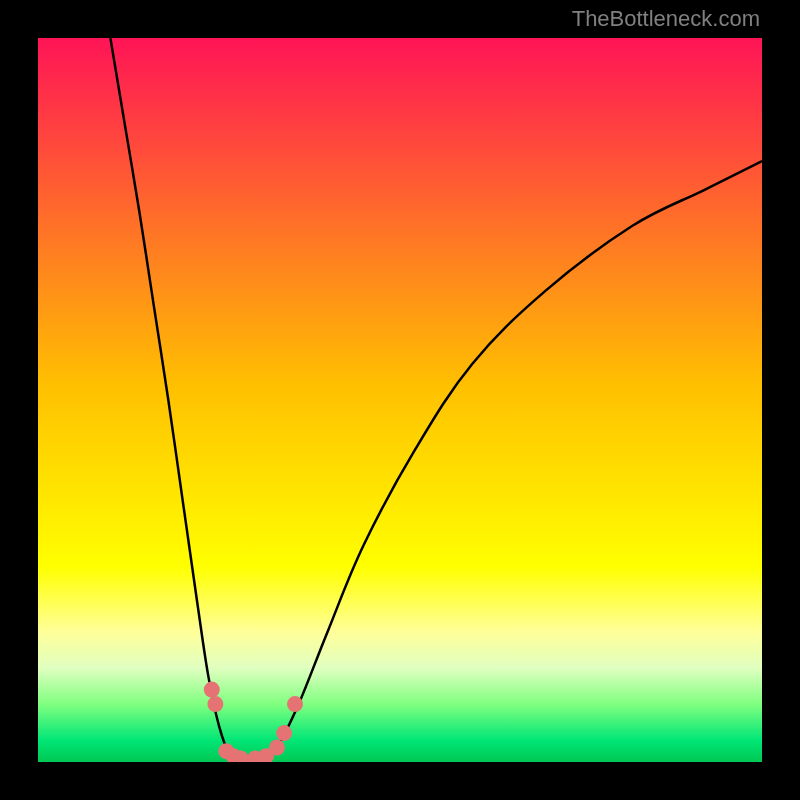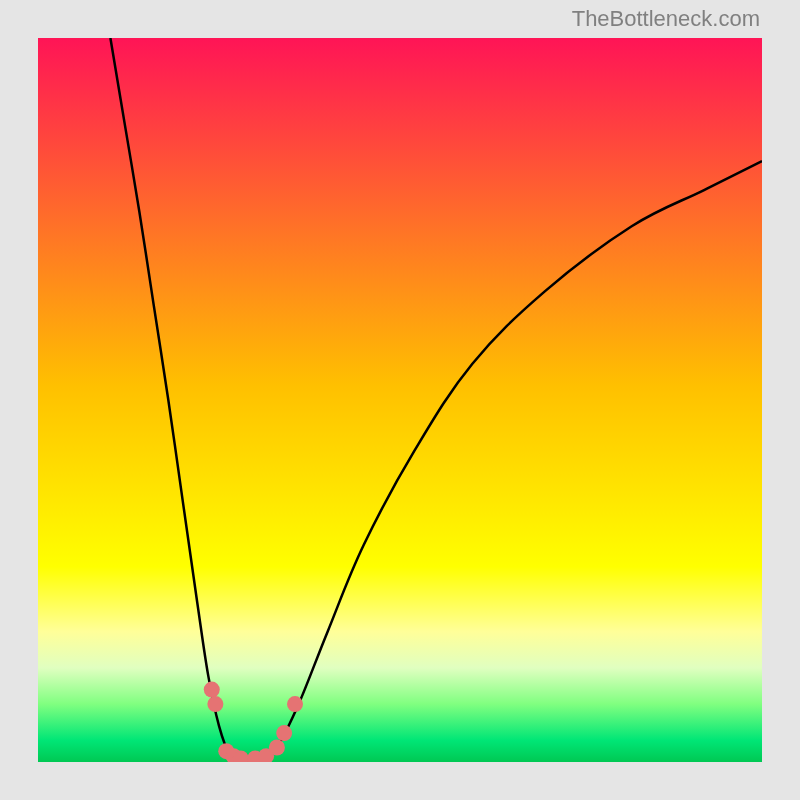--- a/index.html
+++ b/index.html
@@ -7,21 +7,21 @@
     padding: 0;
     width: 800px;
     height: 800px;
     overflow: hidden;
     font-family: Arial, sans-serif;
   }
   .chart-container {
     position: relative;
     width: 800px;
     height: 800px;
-    background: #e5e5e5;
+    background: #000000;
   }
   .plot-area {
     position: absolute;
     left: 38px;
     top: 38px;
     width: 724px;
     height: 724px;
   }
   .gradient-bg {
     position: absolute;

